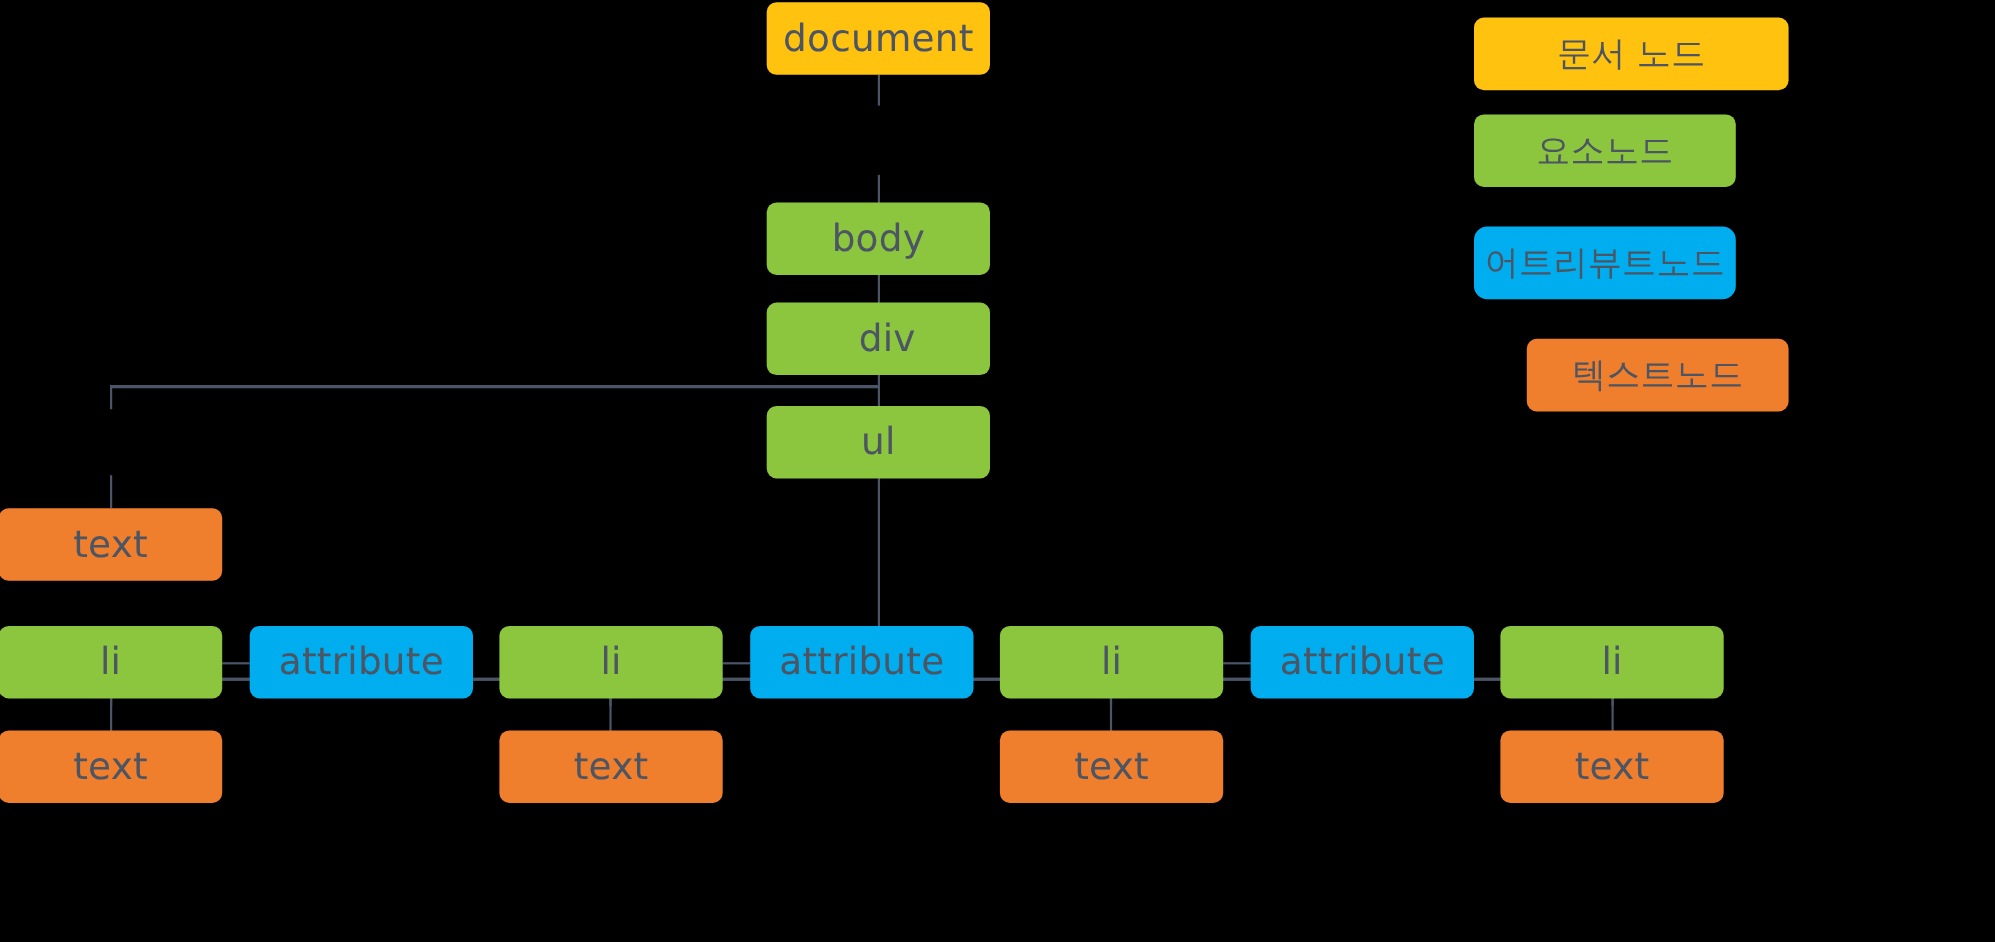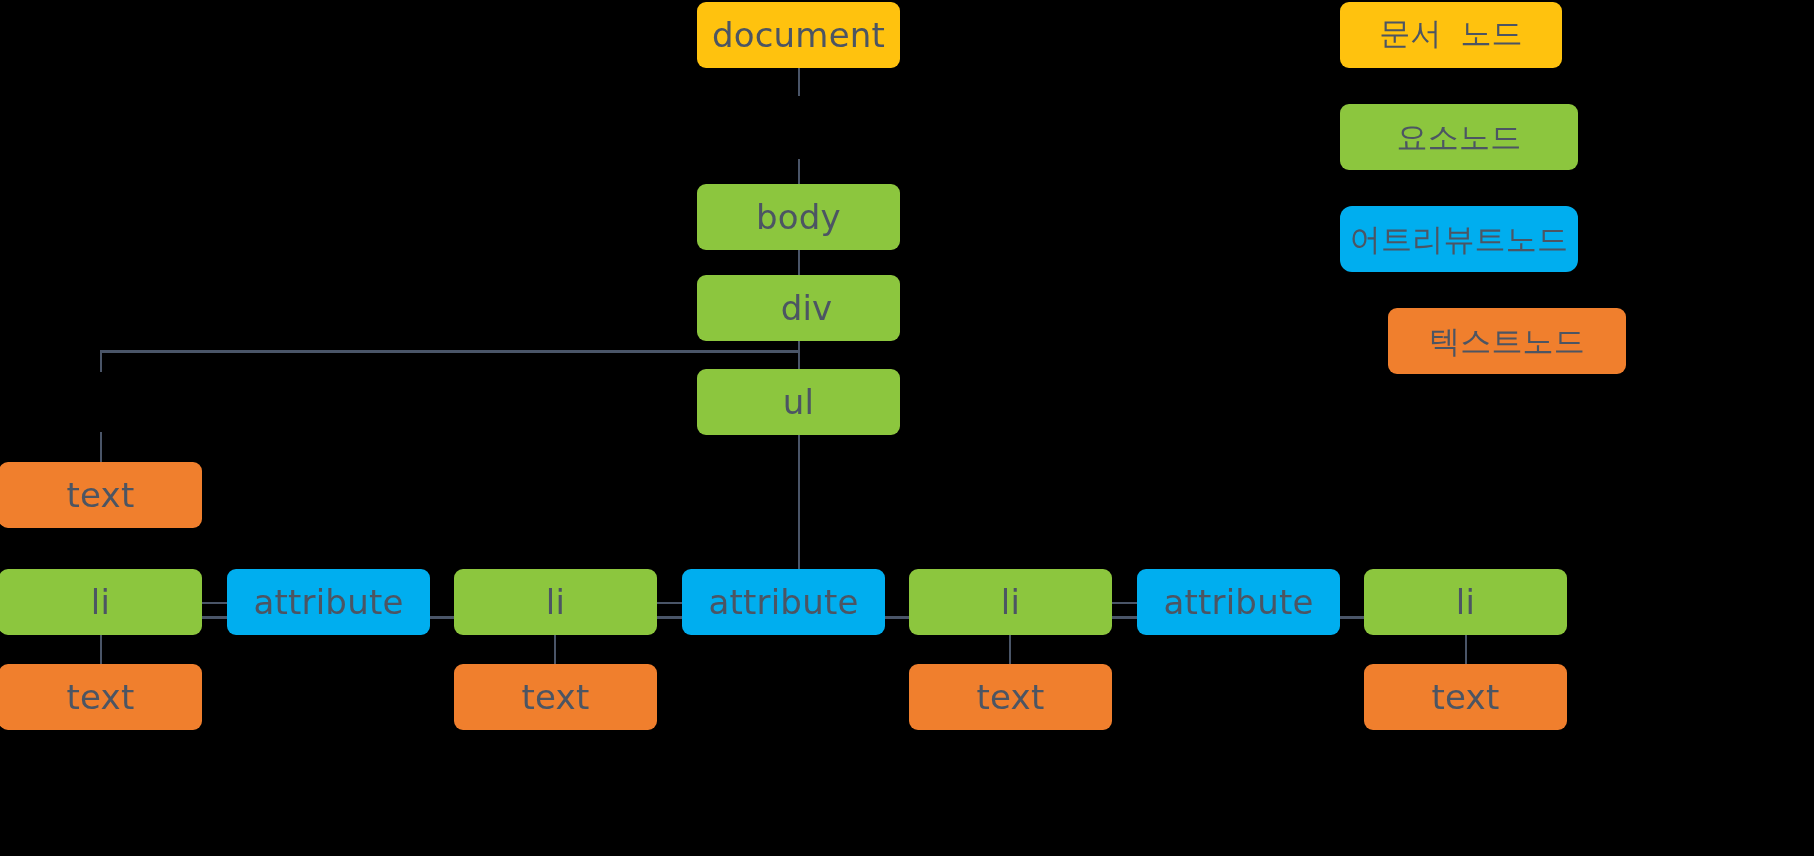--- a/index.html
+++ b/index.html
@@ -138,21 +138,21 @@
   <div class="node text" style="left:454px; top:664px; width:203px; height:66px;">
     <span>text</span>
   </div>
   <div class="node text" style="left:909px; top:664px; width:203px; height:66px;">
     <span>text</span>
   </div>
   <div class="node text" style="left:1364px; top:664px; width:203px; height:66px;">
     <span>text</span>
   </div>
 
-  <div class="node document legend" style="left:1340px; top:2px; width:222px; height:66px;font-family:Liberation Mono, monospace;">
+  <div class="node document legend" style="left:1340px; top:16px; width:286px; height:66px;">
     <span>문서 노드</span>
   </div>
   <div class="node element legend" style="left:1340px; top:104px; width:238px; height:66px;">
     <span>요소노드</span>
   </div>
   <div class="node attribute legend" style="left:1340px; top:206px; width:238px; height:66px;border-radius:12px;">
     <span>어트리뷰트노드</span>
   </div>
   <div class="node text legend" style="left:1340px; top:308px; width:238px; height:66px;margin-left:48px;">
     <span>텍스트노드</span>

